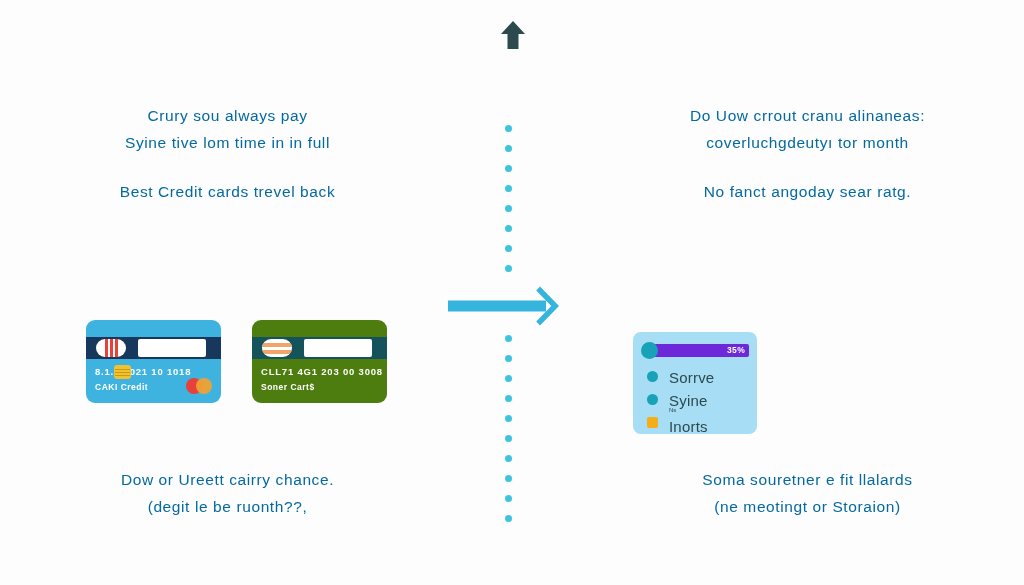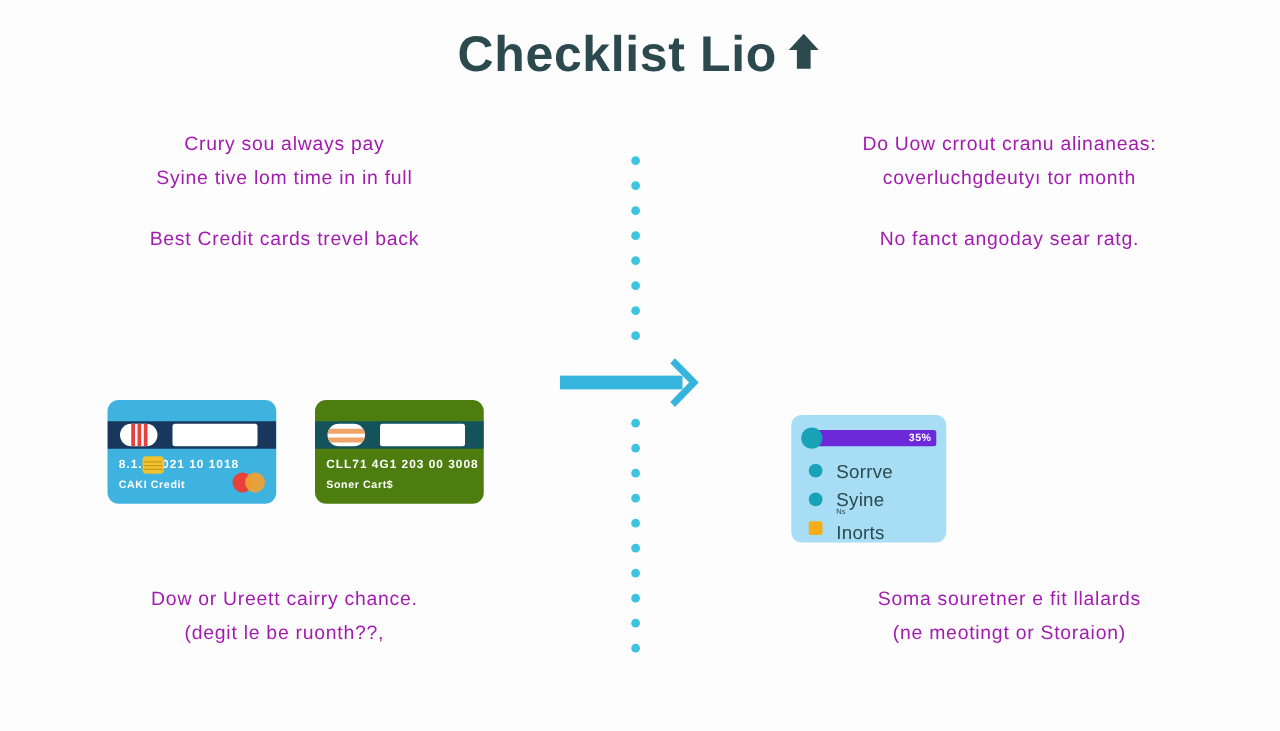--- a/index.html
+++ b/index.html
@@ -57,21 +57,21 @@
   .col-left  { left: 55px;  width: 345px; }
   .col-right { left: 615px; width: 385px; }
 
   .top-block  { top: 102px; }
   .bot-block  { top: 466px; }
 
   .para {
     font-size: 15.5px;
     line-height: 27px;
     letter-spacing: 0.6px;
-    color: #a21caf;
+    color: #0369a1;
     font-weight: 400;
     white-space: nowrap;
   }
   .para-gap { height: 22px; }
 
   
   .dots {
     position: absolute;
     left: 504px;
     width: 9px;
@@ -278,21 +278,20 @@
     white-space: nowrap;
   }
   .legend-item.has-sup .legend-label { top: 6px; }
 </style>
 </head>
 <body>
 
 <div id="stage">
 
   <div class="title-wrap">
-    <span class="title-text">Checklist Lio</span>
     <span class="title-arrow">
       <svg width="30" height="34" viewBox="0 0 30 34" aria-hidden="true">
         <path d="M15 3 L27 16 L20.5 16 L20.5 31 L9.5 31 L9.5 16 L3 16 Z" fill="#2c4a4e"></path>
       </svg>
     </span>
   </div>
 
   <div class="col col-left top-block">
     <div class="para">Crury sou always pay</div>
     <div class="para">Syine tive lom time in in full</div>

